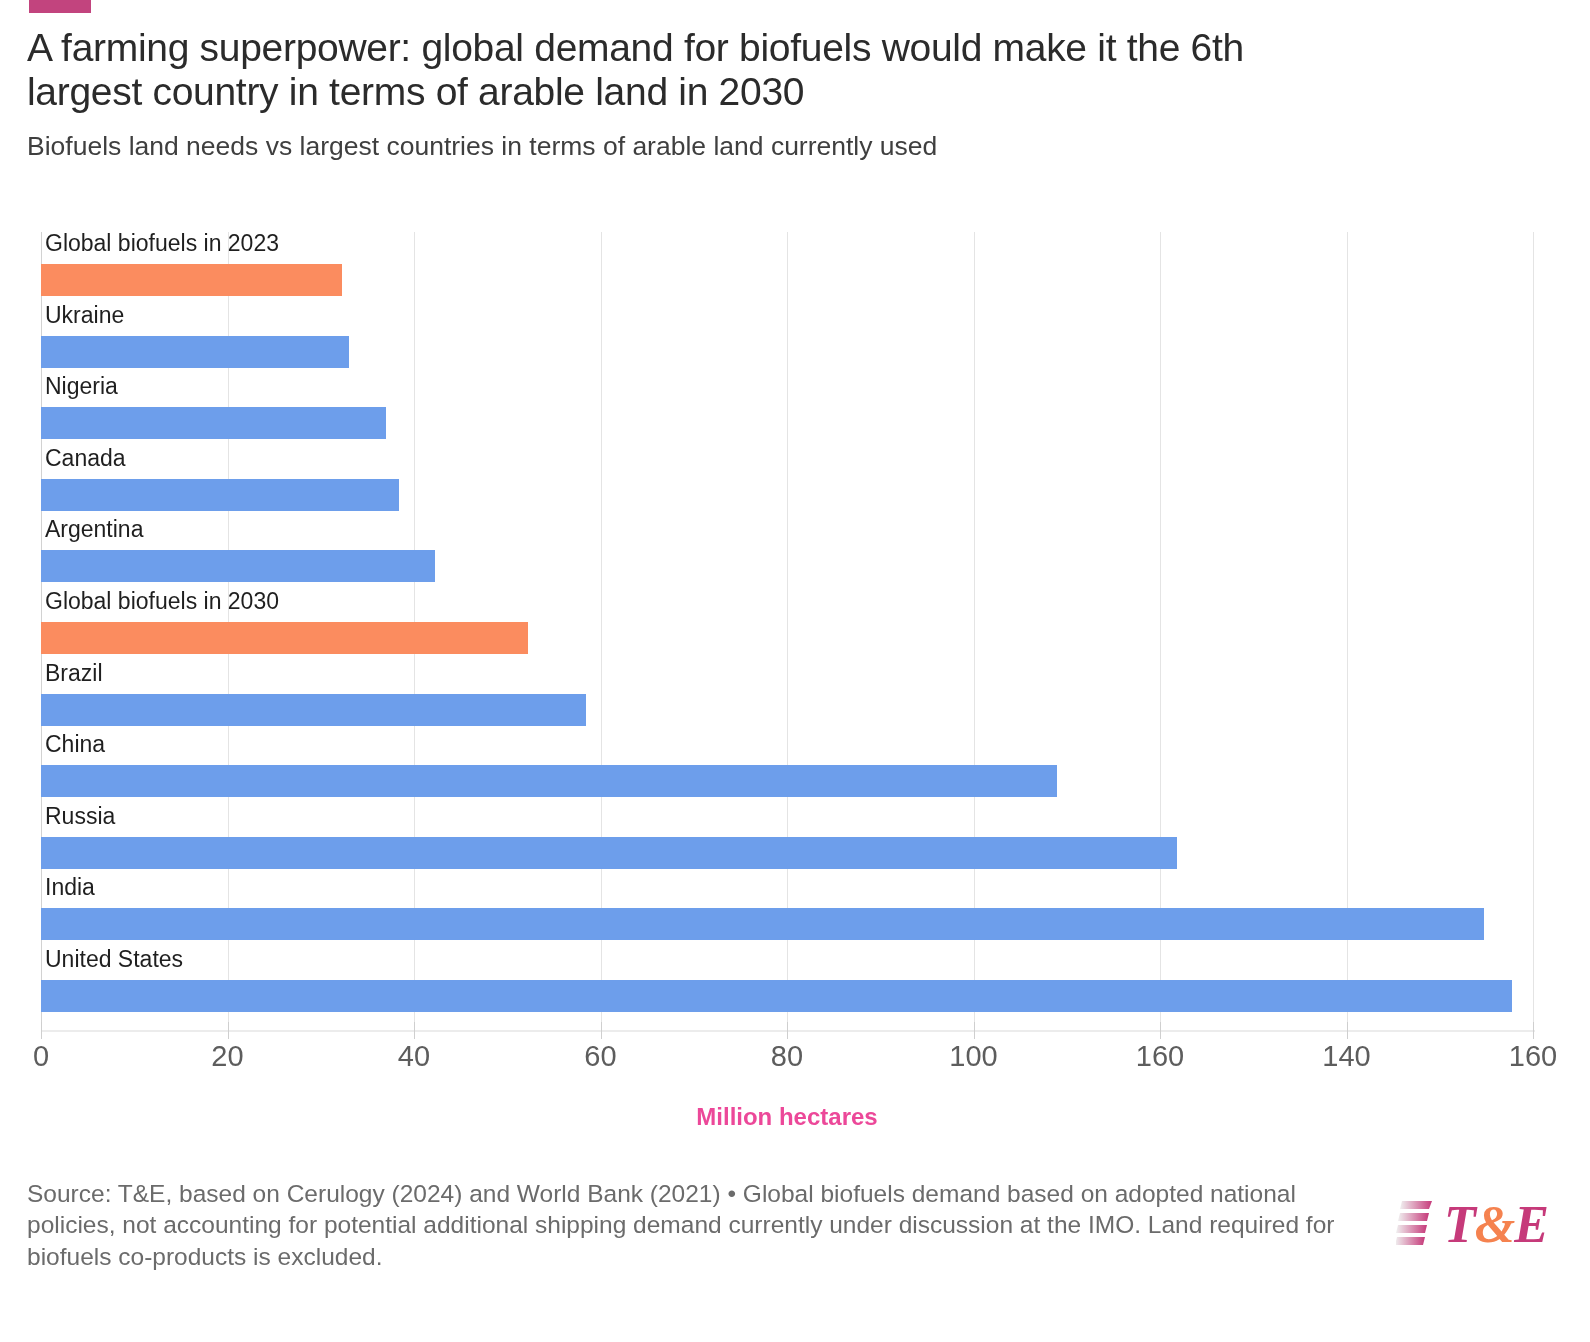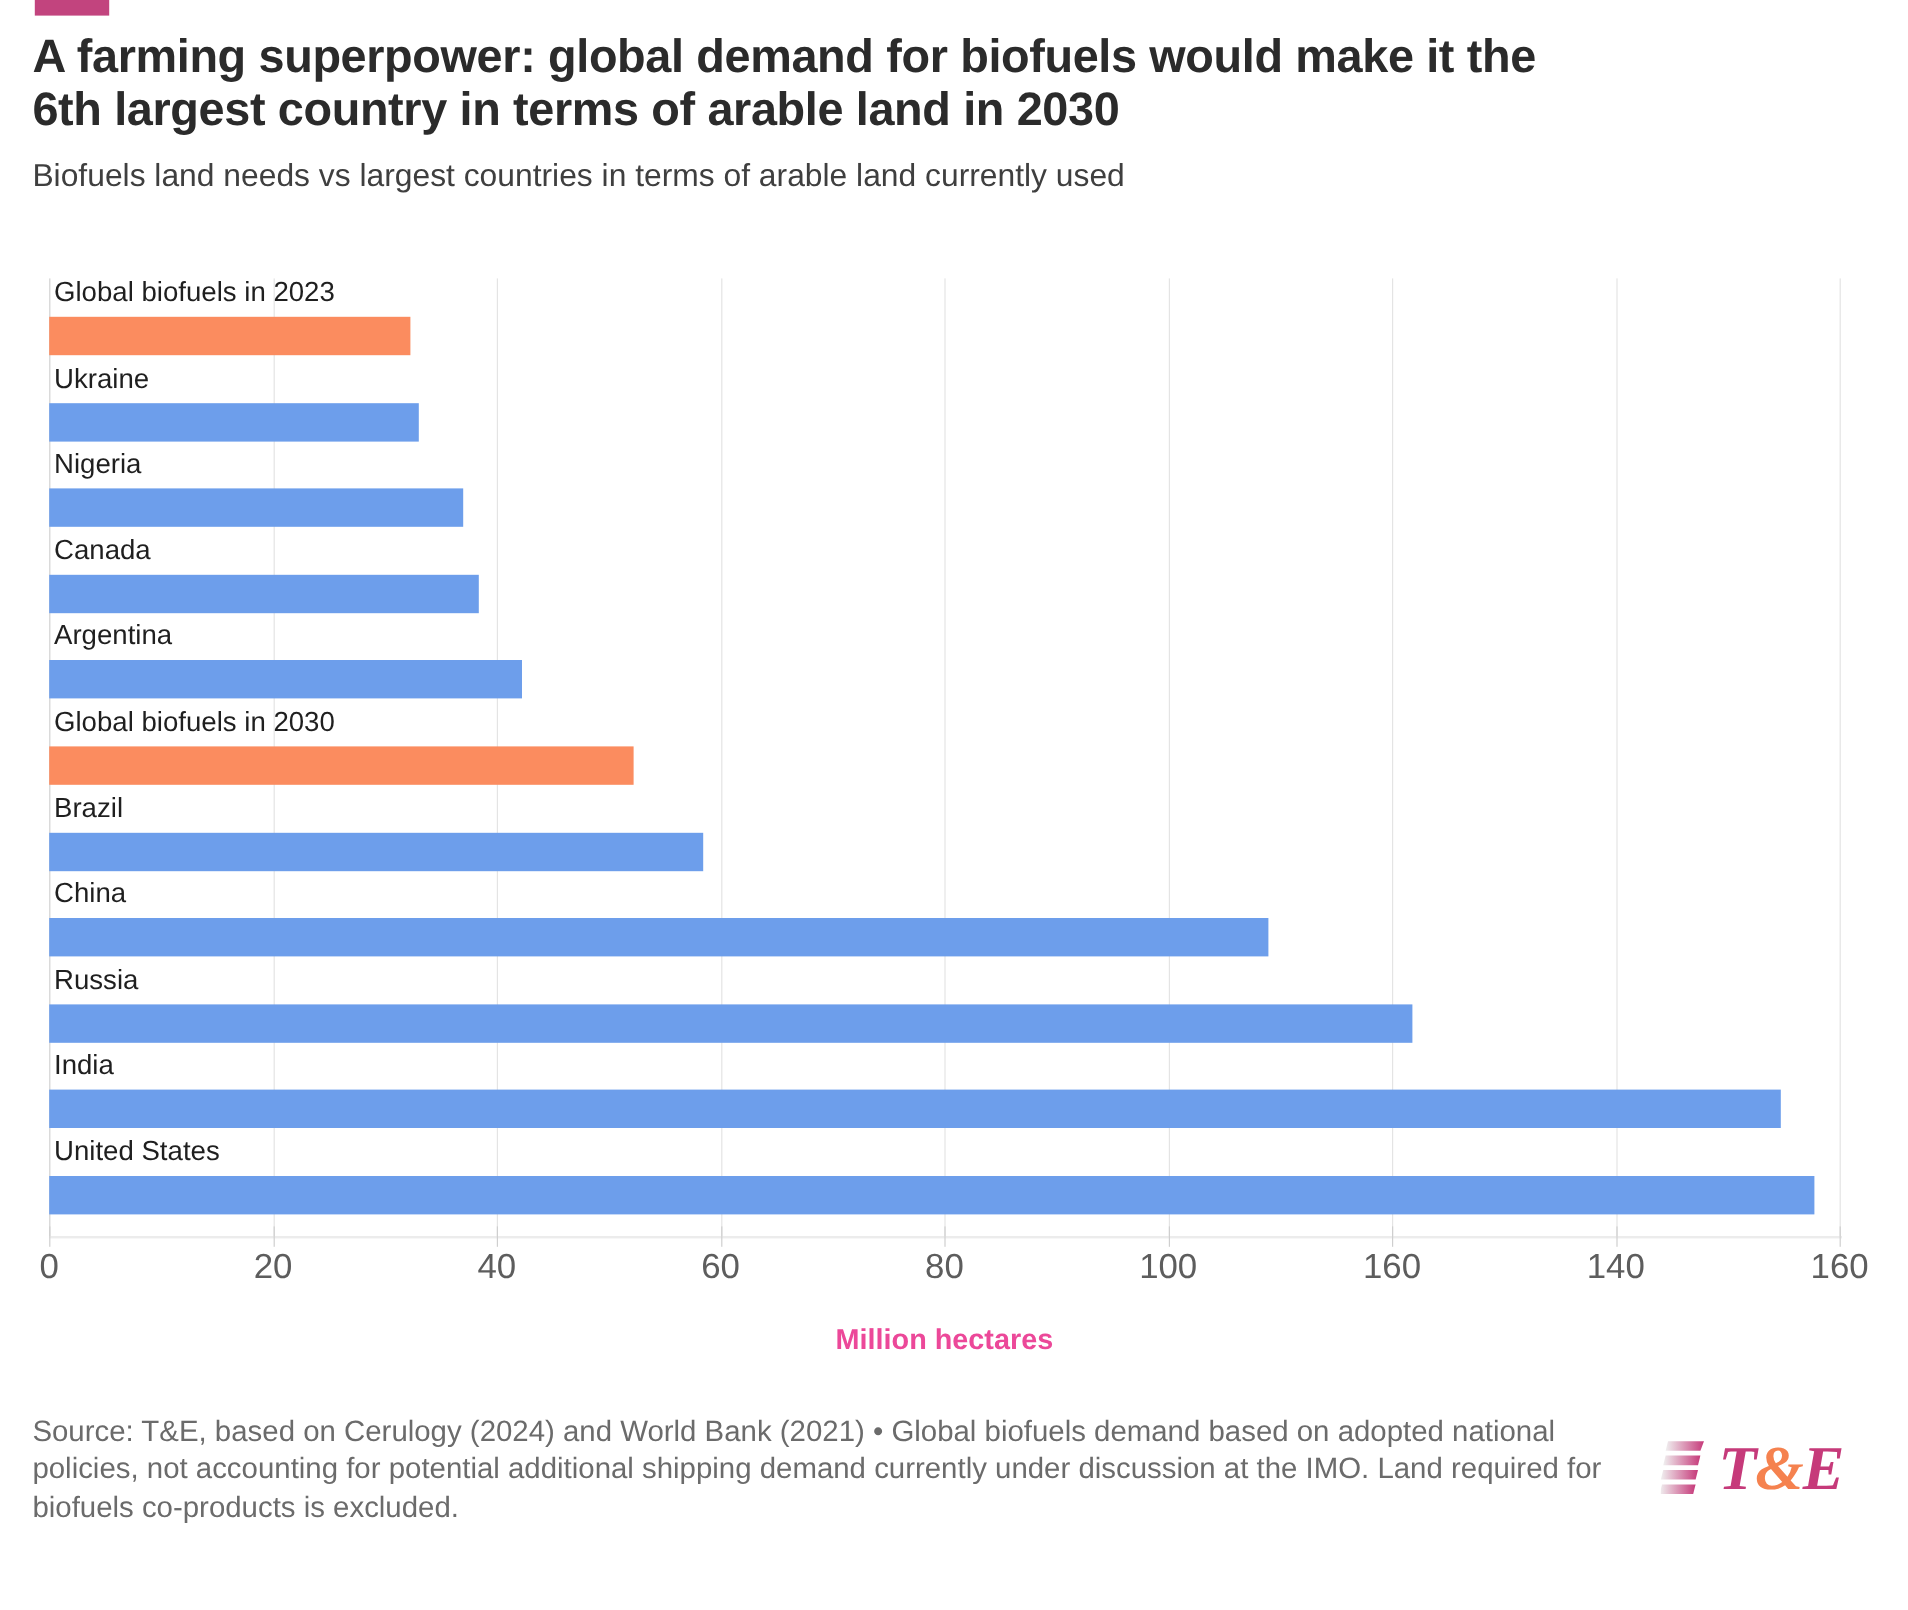--- a/index.html
+++ b/index.html
@@ -34,21 +34,21 @@
 
   
   .header {
     position: absolute;
     left: 27px;
     top: 26px;
     width: 1300px;
   }
   .title {
     font-size: 39px;
-    font-weight: bold;
+    font-weight: normal;
     line-height: 1.14;
     letter-spacing: -0.3px;
     color: #2b2b2b;
     margin: 0;
   }
   .subtitle {
     font-size: 26.5px;
     font-weight: normal;
     line-height: 1.2;
     color: #3f3f3f;
@@ -167,21 +167,21 @@
   }
 
   
   .footer {
     position: absolute;
     left: 27px;
     top: 1178px;
     width: 1540px;
     display: flex;
     align-items: center;
-    gap: 12px;
+    gap: 24px;
   }
   .source-text {
     font-size: 24.5px;
     line-height: 1.28;
     color: #6b6b6b;
     width: 1345px;
   }
   .logo {
     display: flex;
     align-items: center;

